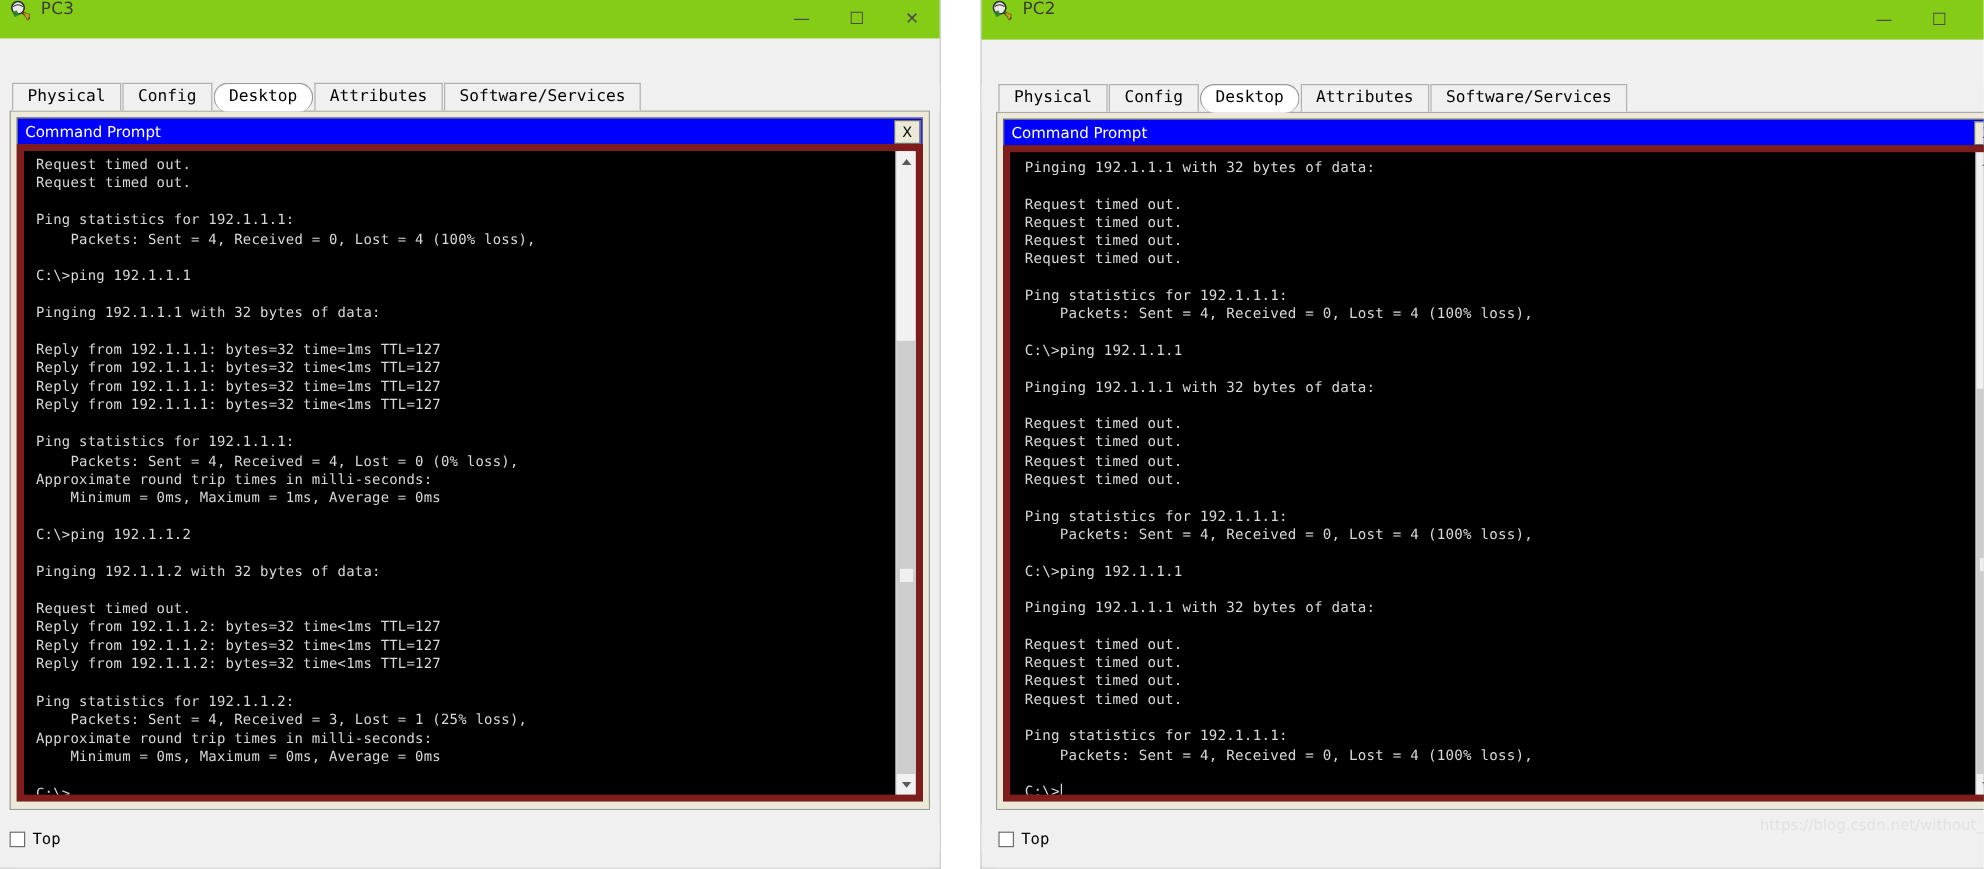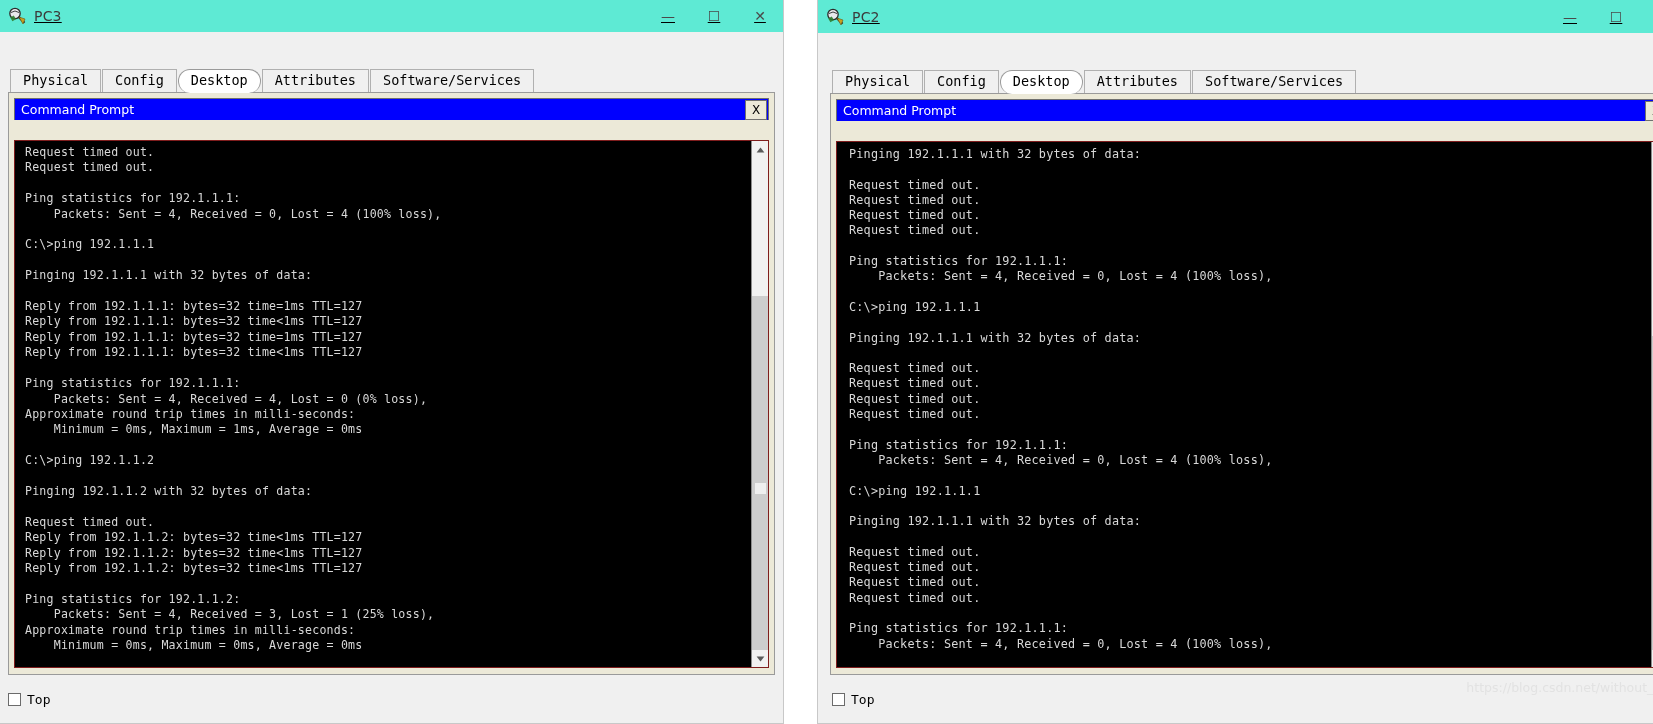--- a/index.html
+++ b/index.html
@@ -18,26 +18,25 @@
     border: 1px solid #c8c8c8;
     display: flex;
     flex-direction: column;
   }
   #win-pc3 { left: 0px; top: 0px; width: 784px; height: 724px; border-left: none; border-top: none; background:#f0f0f0; }
   #win-pc2 { left: 817px; top: 0px; width: 868px; height: 724px; border-right:none; border-top:none; background:#f0f0f0; }
 
   
   .titlebar {
     height: 32px;
-    background: #5eead4;
-    display: flex;
-    align-items: center;
-    flex: 0 0 auto;
-    position: relative;
-    text-decoration: underline;
+    background: #84cc16;
+    display: flex;
+    align-items: flex-start;
+    flex: 0 0 auto;
+    position: relative;
   }
   #win-pc2 .titlebar { height: 33px; }
   .tb-icon {
     width: 18px; height: 18px;
     margin-left: 9px; margin-right: 7px;
     position: relative;
     flex: 0 0 auto;
   }
   .tb-icon svg { display:block; }
   .tb-title {
@@ -108,21 +107,20 @@
   }
   #win-pc2 .panelwrap { margin: 0 10px 0 12px; }
 
   
   .cmdwin {
     margin: 5px 5px 0 5px;
     flex: 1 1 auto;
     display: flex;
     flex-direction: column;
     min-height: 0;
-    gap: 20px;
   }
   .cmdbar {
     height: 22px;
     background: #0000ff;
     display: flex;
     align-items: center;
     flex: 0 0 auto;
     border: 1px solid #6f6f6f;
     border-bottom: none;
   }
@@ -141,21 +139,21 @@
     display:flex; align-items:center; justify-content:center;
     font-family: "DejaVu Sans", sans-serif;
     font-size: 12px;
     color: #000;
     margin-right: 1px;
   }
   .termrow {
     flex: 1 1 auto;
     display: flex;
     min-height: 0;
-    border: 1px solid #7f1d1d;
+    border: 6px solid #7f1d1d;
     background: #000000;
   }
   .term {
     flex: 1 1 auto;
     background: #000000;
     color: #d8d8d8;
     font-family: "DejaVu Sans Mono", monospace;
     font-size: 11.6px;
     line-height: 15.4px;
     padding: 4px 0 2px 10px;

